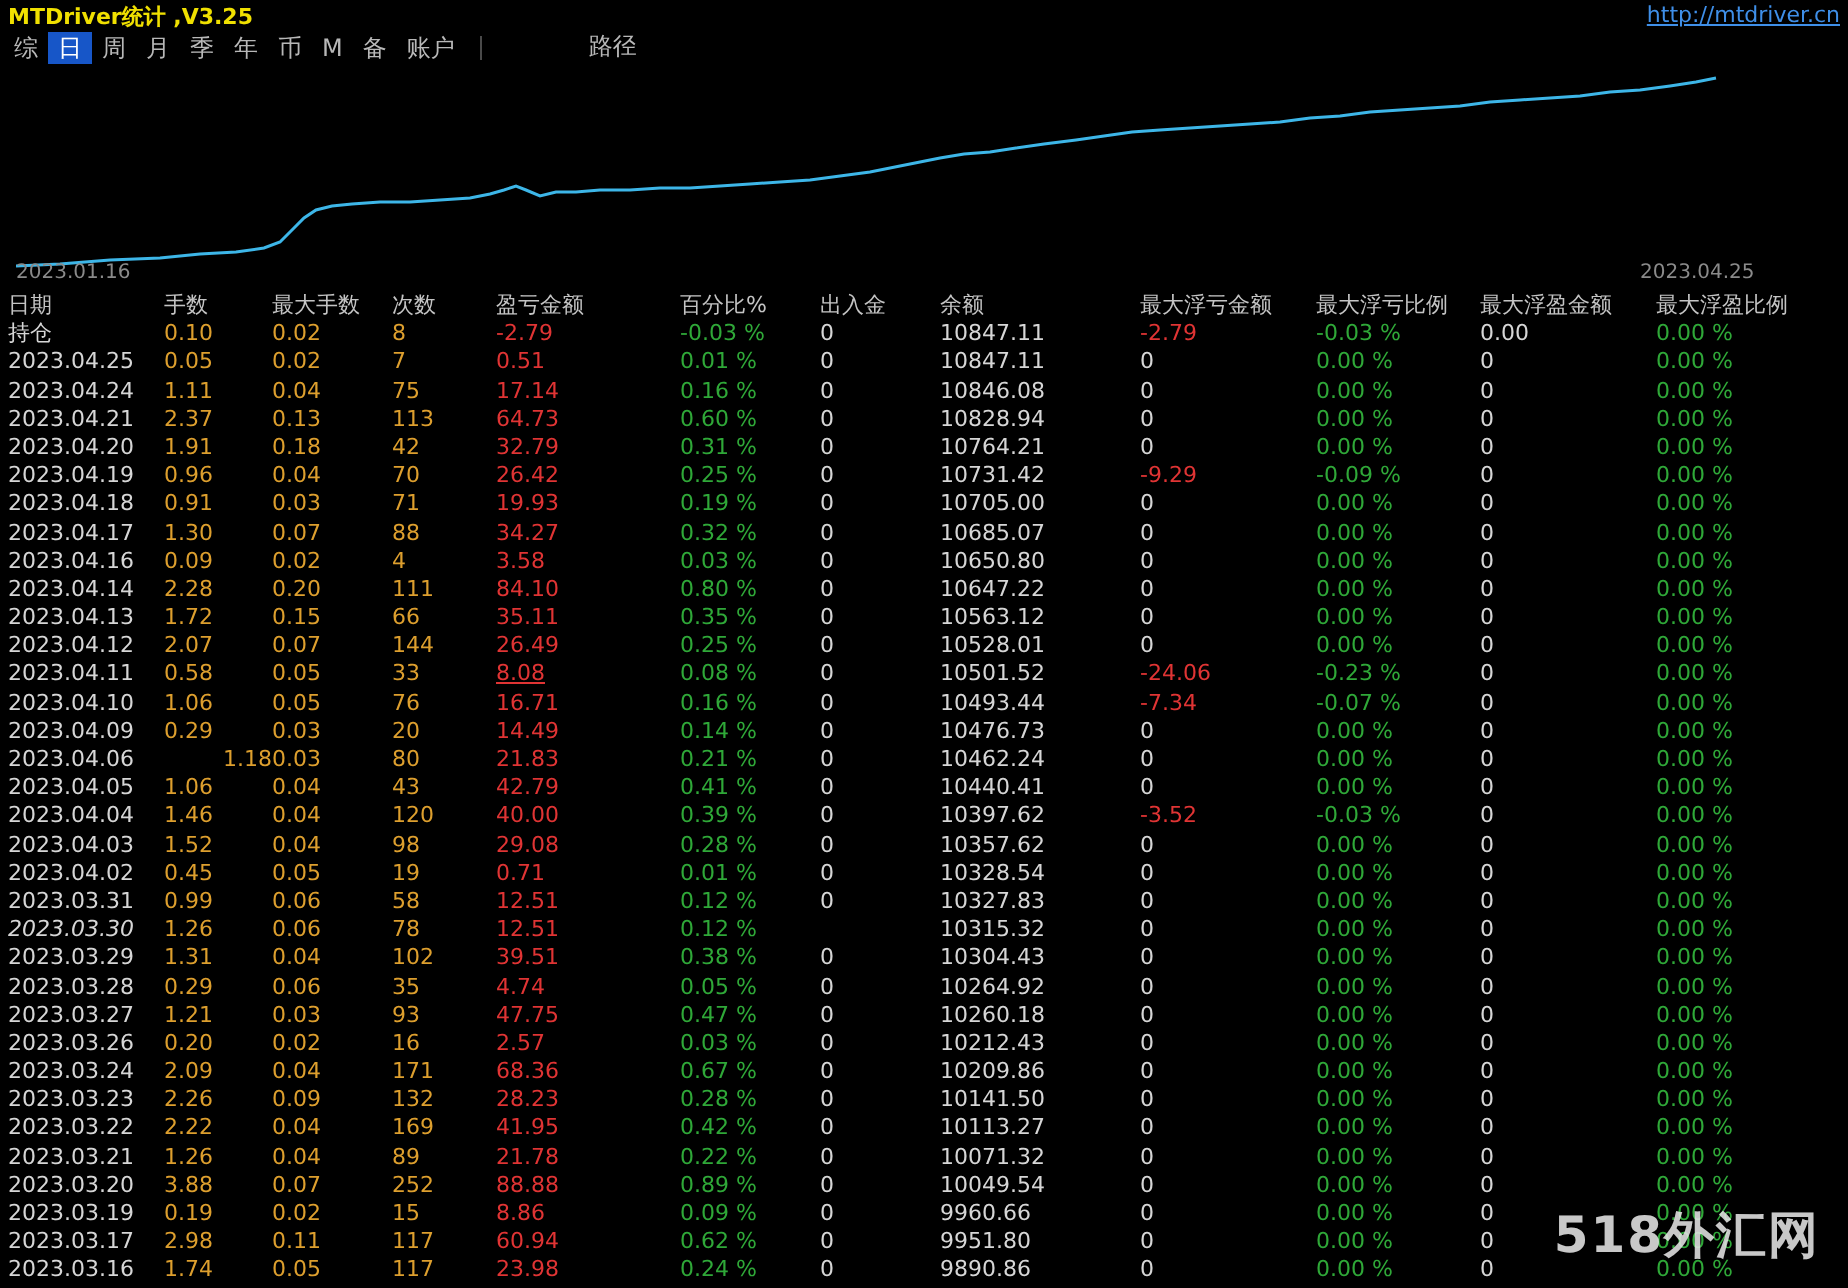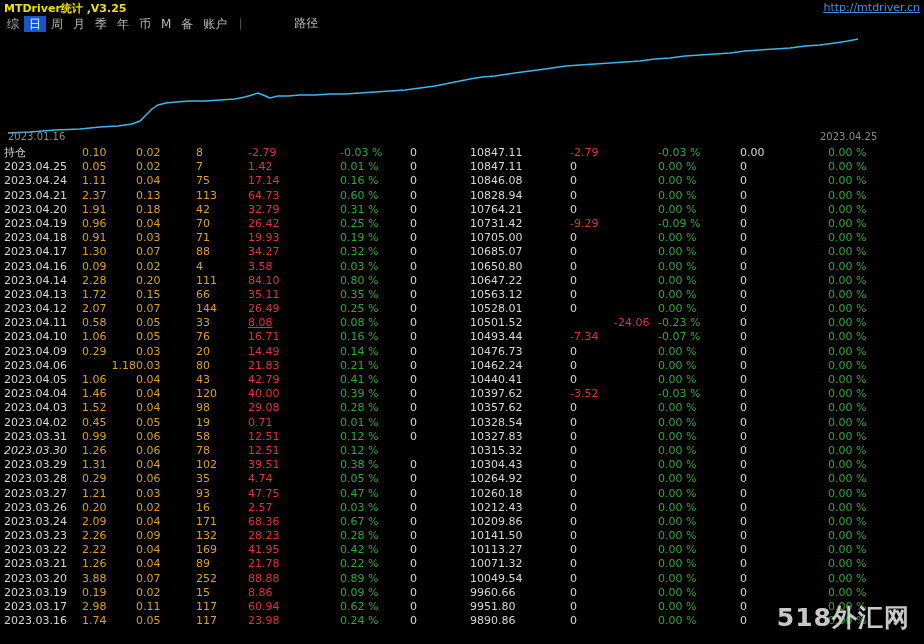--- a/index.html
+++ b/index.html
@@ -74,41 +74,55 @@
 
 <div class="chart">
   <svg width="924" height="110">
       <polyline points="8,101 30,100 55,98 80,97 100,95 118,94 132,92 140,89 146,83 152,77 158,73 166,71 176,70 190,69 205,69 220,68 235,67 245,65 252,63 258,61 263,63 270,66 278,64 288,64 300,63 315,63 330,62 345,62 360,61 375,60 390,59 405,58 420,56 435,54 450,51 460,49 470,47 482,45 495,44 508,42 522,40 538,38 552,36 566,34 580,33 595,32 610,31 625,30 640,29 655,27 670,26 685,24 700,23 715,22 730,21 745,19 760,18 775,17 790,16 805,14 820,13 835,11 848,9 858,7" fill="none" stroke="#3db6e8" stroke-width="1.5"></polyline>
     </svg>
   <div class="chart-label start">2023.01.16</div>
   <div class="chart-label end">2023.04.25</div>
 </div>
 
 <div class="table">
+  <div class="trow thead">
+      <div class="tcell">日期</div>
+      <div class="tcell">手数</div>
+      <div class="tcell">最大手数</div>
+      <div class="tcell">次数</div>
+      <div class="tcell">盈亏金额</div>
+      <div class="tcell">百分比%</div>
+      <div class="tcell">出入金</div>
+      <div class="tcell">余额</div>
+      <div class="tcell">最大浮亏金额</div>
+      <div class="tcell">最大浮亏比例</div>
+      <div class="tcell">最大浮盈金额</div>
+      <div class="tcell">最大浮盈比例</div>
+    </div>
   <div>
       <div class="trow">
         <div class="tcell" style="color: rgb(214, 214, 214);">持仓</div>
         <div class="tcell" style="color: rgb(221, 159, 46);">0.10</div>
         <div class="tcell" style="color: rgb(221, 159, 46);">0.02</div>
         <div class="tcell" style="color: rgb(221, 159, 46);">8</div>
         <div class="tcell" style="color: rgb(224, 52, 52);">-2.79</div>
         <div class="tcell" style="color: rgb(47, 168, 56);">-0.03 %</div>
         <div class="tcell" style="color: rgb(214, 214, 214);">0</div>
         <div class="tcell" style="color: rgb(214, 214, 214);">10847.11</div>
         <div class="tcell" style="color: rgb(224, 52, 52);">-2.79</div>
         <div class="tcell" style="color: rgb(47, 168, 56);">-0.03 %</div>
         <div class="tcell" style="color: rgb(214, 214, 214);">0.00</div>
         <div class="tcell" style="color: rgb(47, 168, 56);">0.00 %</div>
       </div>
       <div class="trow">
         <div class="tcell" style="color: rgb(214, 214, 214);">2023.04.25</div>
         <div class="tcell" style="color: rgb(221, 159, 46);">0.05</div>
         <div class="tcell" style="color: rgb(221, 159, 46);">0.02</div>
         <div class="tcell" style="color: rgb(221, 159, 46);">7</div>
-        <div class="tcell" style="color: rgb(224, 52, 52);">1.42</div>
+        <div class="tcell" style="color: rgb(224, 52, 52);">0.51</div>
         <div class="tcell" style="color: rgb(47, 168, 56);">0.01 %</div>
         <div class="tcell" style="color: rgb(214, 214, 214);">0</div>
         <div class="tcell" style="color: rgb(214, 214, 214);">10847.11</div>
         <div class="tcell" style="color: rgb(214, 214, 214);">0</div>
         <div class="tcell" style="color: rgb(47, 168, 56);">0.00 %</div>
         <div class="tcell" style="color: rgb(214, 214, 214);">0</div>
         <div class="tcell" style="color: rgb(47, 168, 56);">0.00 %</div>
       </div>
       <div class="trow">
         <div class="tcell" style="color: rgb(214, 214, 214);">2023.04.24</div>
@@ -252,21 +266,21 @@
       </div>
       <div class="trow">
         <div class="tcell" style="color: rgb(214, 214, 214);">2023.04.11</div>
         <div class="tcell" style="color: rgb(221, 159, 46);">0.58</div>
         <div class="tcell" style="color: rgb(221, 159, 46);">0.05</div>
         <div class="tcell" style="color: rgb(221, 159, 46);">33</div>
         <div class="tcell" style="color: rgb(224, 52, 52); text-decoration: underline;">8.08</div>
         <div class="tcell" style="color: rgb(47, 168, 56);">0.08 %</div>
         <div class="tcell" style="color: rgb(214, 214, 214);">0</div>
         <div class="tcell" style="color: rgb(214, 214, 214);">10501.52</div>
-        <div class="tcell" style="color: rgb(224, 52, 52); margin-left: 44px;">-24.06</div>
+        <div class="tcell" style="color: rgb(224, 52, 52);">-24.06</div>
         <div class="tcell" style="color: rgb(47, 168, 56);">-0.23 %</div>
         <div class="tcell" style="color: rgb(214, 214, 214);">0</div>
         <div class="tcell" style="color: rgb(47, 168, 56);">0.00 %</div>
       </div>
       <div class="trow">
         <div class="tcell" style="color: rgb(214, 214, 214);">2023.04.10</div>
         <div class="tcell" style="color: rgb(221, 159, 46);">1.06</div>
         <div class="tcell" style="color: rgb(221, 159, 46);">0.05</div>
         <div class="tcell" style="color: rgb(221, 159, 46);">76</div>
         <div class="tcell" style="color: rgb(224, 52, 52);">16.71</div>

